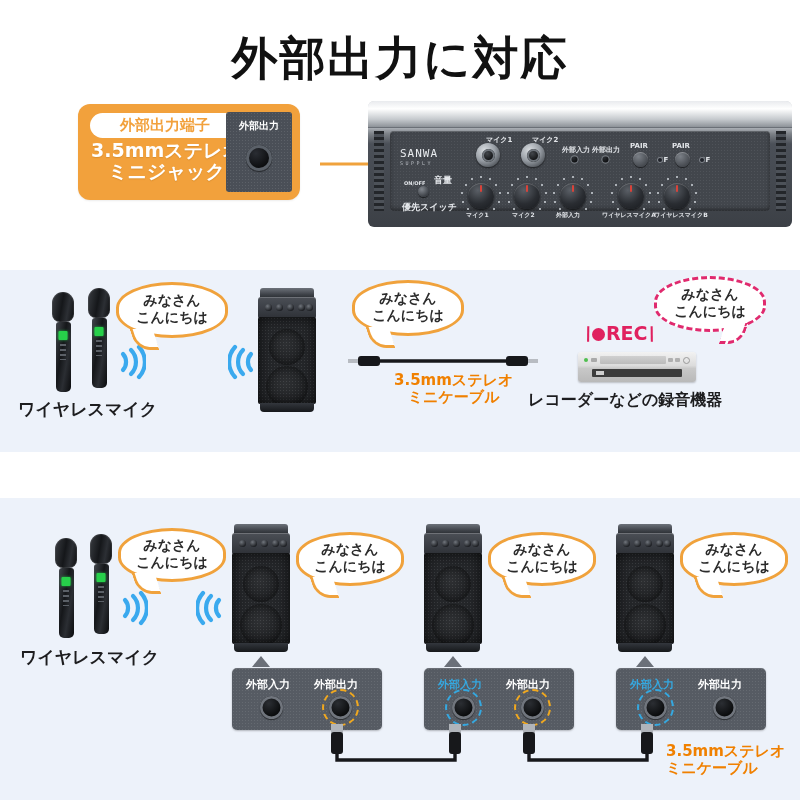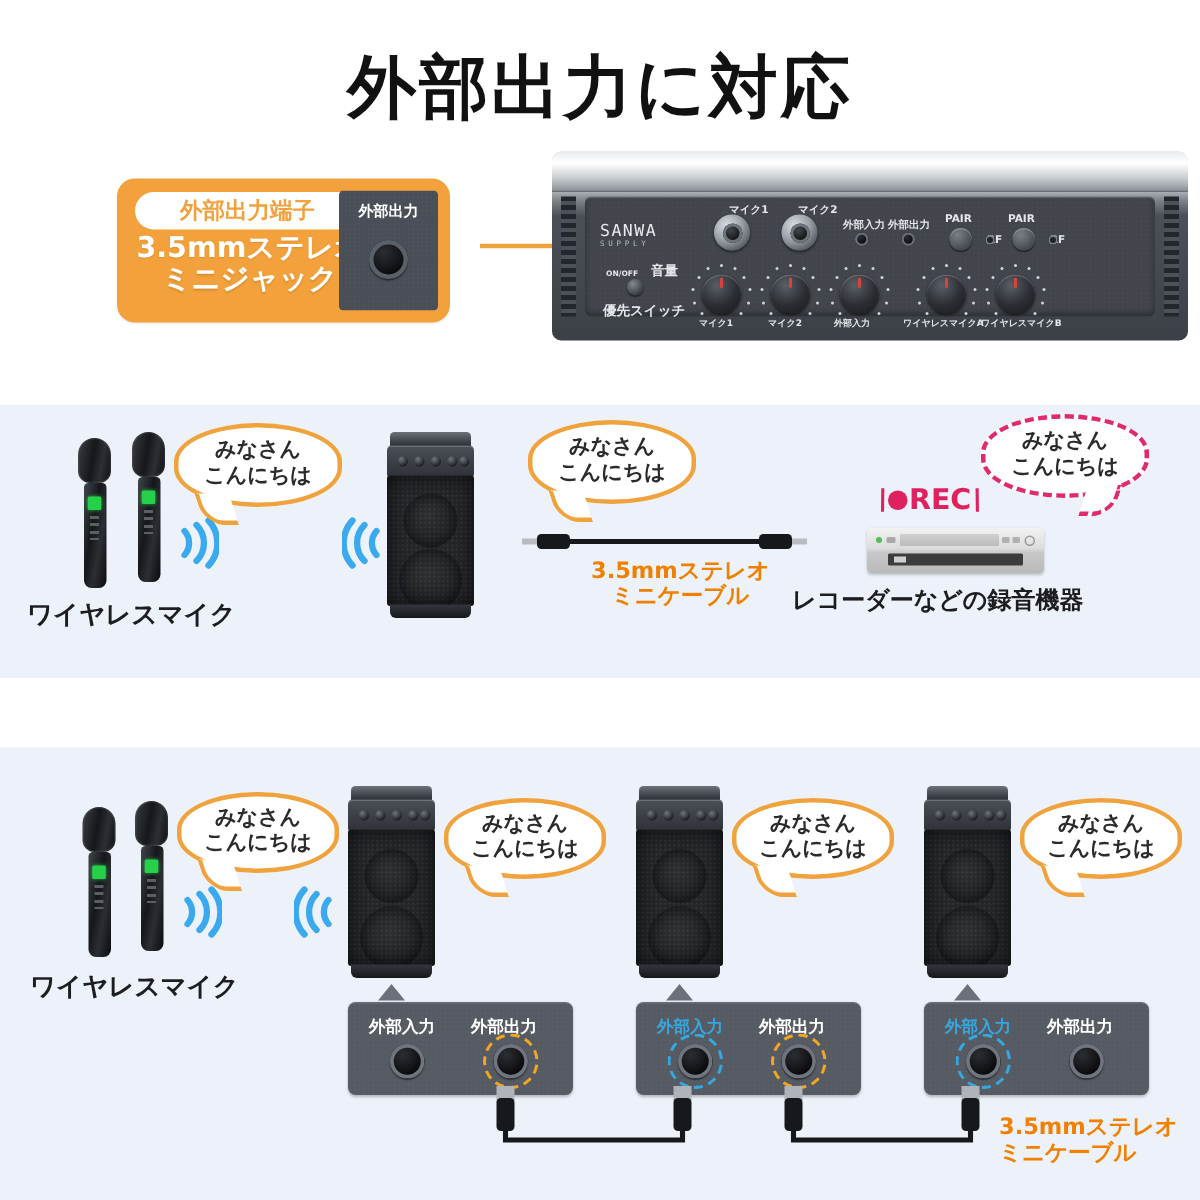--- a/index.html
+++ b/index.html
@@ -18,21 +18,21 @@
     text-align:center;
     font-size:46px;font-weight:bold;color:#111111;
     letter-spacing:2px;
     font-family:"DejaVu Sans",sans-serif;
   }
 
   
   .top-area{position:absolute;left:0;top:95px;width:800px;height:135px;}
 
   .callout{
-    position:absolute;left:78px;top:24px;width:222px;height:96px;
+    position:absolute;left:78px;top:9px;width:222px;height:96px;
     background:#f2a13c;border-radius:12px;
     box-shadow:0 1px 2px rgba(0,0,0,.08);
   }
   .callout-pill{
     position:absolute;left:12px;top:9px;width:150px;height:25px;
     background:#ffffff;border-radius:13px;
     display:flex;align-items:center;justify-content:center;
     color:#f2a13c;font-weight:bold;font-size:15px;
     font-family:"DejaVu Sans",sans-serif;
   }

